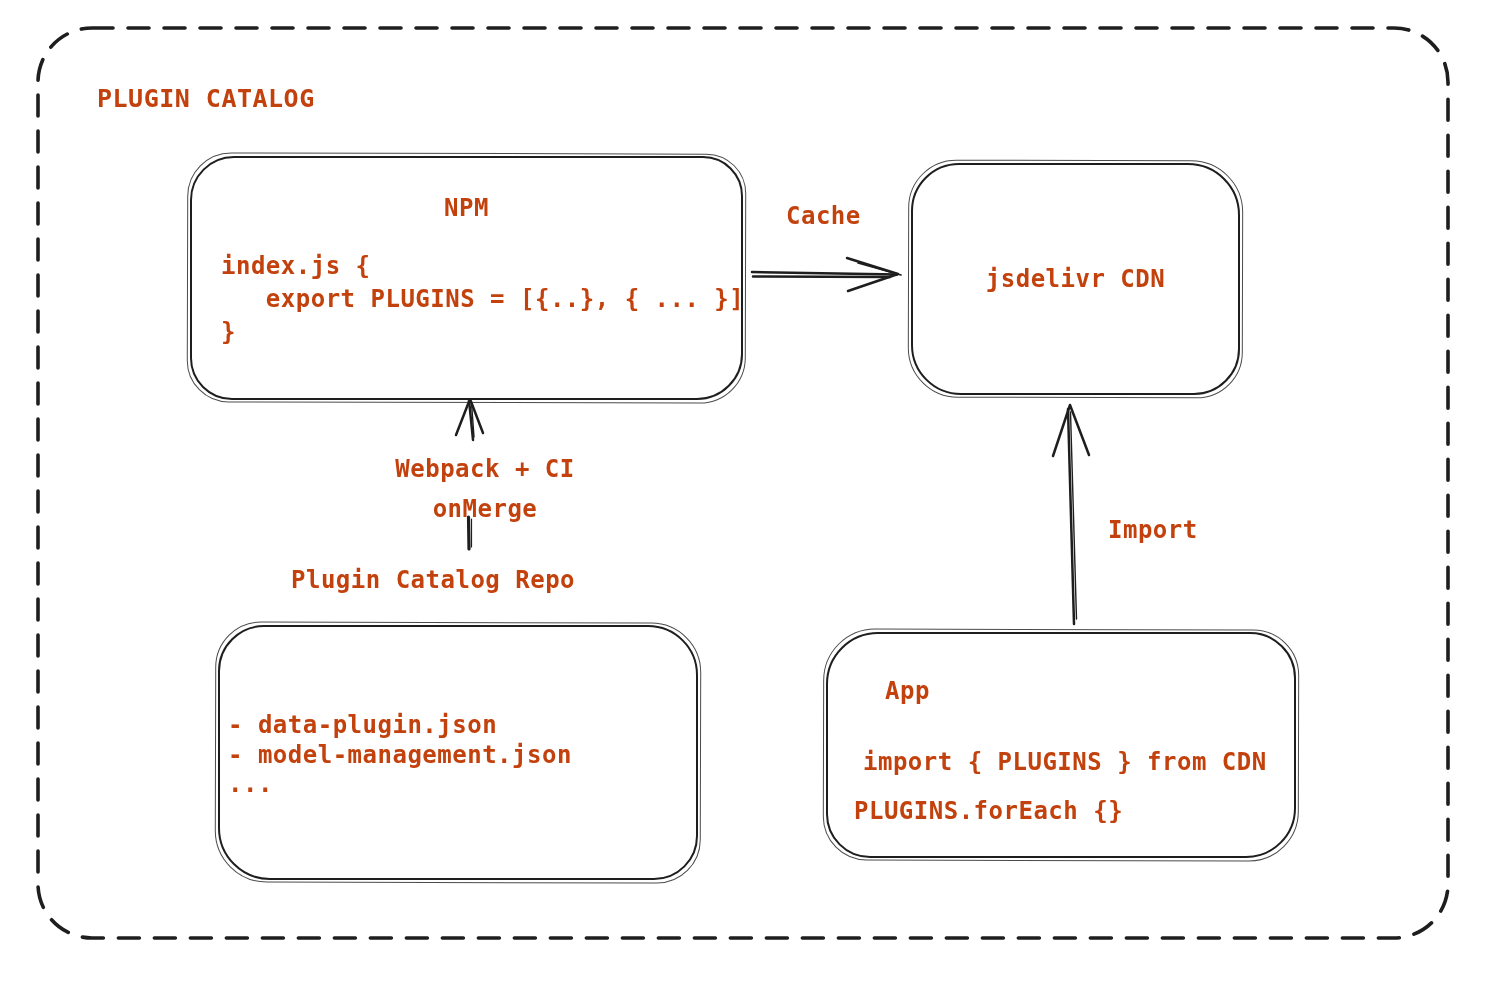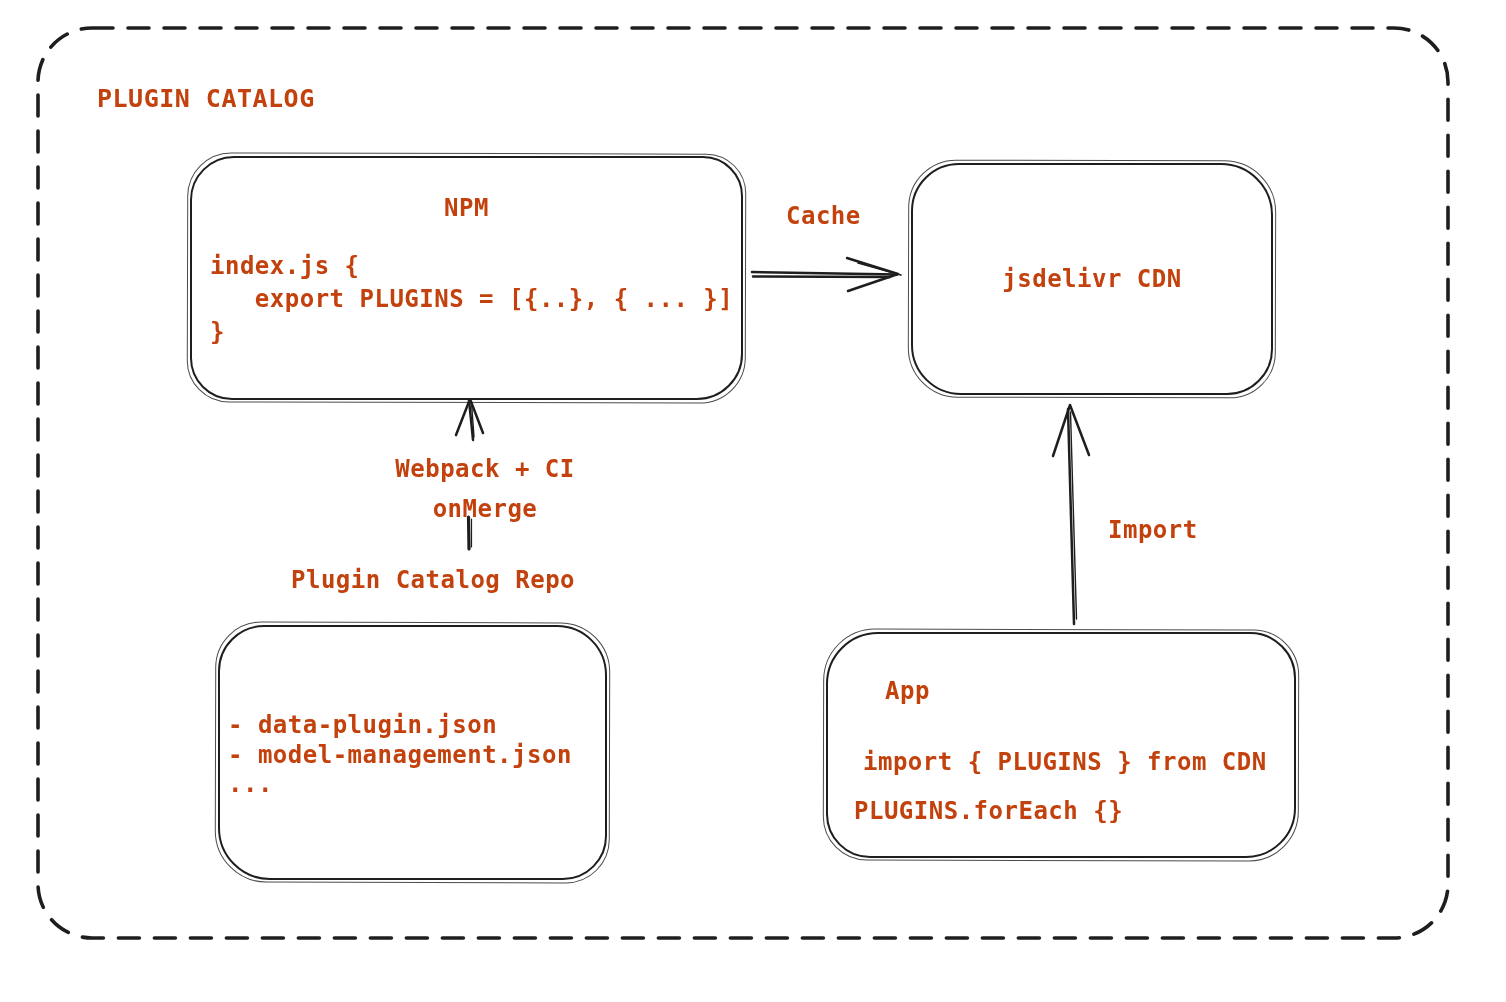--- a/index.html
+++ b/index.html
@@ -33,27 +33,27 @@
   .box::after {
     content: "";
     position: absolute;
     inset: -5px;
     border: 1.3px solid rgba(30,30,30,0.8);
     border-radius: inherit;
     transform: rotate(0.15deg);
     pointer-events: none;
   }
   .npm-box  { left: 190px; top: 156px; width: 553px; height: 244px; border-radius: 44px 40px 46px 42px; padding-left: 40px; }
-  .cdn-box  { left: 911px; top: 163px; width: 362px; height: 232px; border-radius: 48px 52px 46px 50px;
+  .cdn-box  { left: 911px; top: 163px; width: 329px; height: 232px; border-radius: 48px 52px 46px 50px;
               display: flex; align-items: center; justify-content: center; }
-  .repo-box { left: 218px; top: 625px; width: 389px; height: 255px; border-radius: 46px 50px 44px 52px; }
+  .repo-box { left: 218px; top: 625px; width: 480px; height: 255px; border-radius: 46px 50px 44px 52px; }
   .app-box  { left: 826px; top: 632px; width: 470px; height: 226px; border-radius: 52px 46px 50px 44px; }
 
   .npm-title  { left: 0; right: 0; top: 38px; text-align: center; }
-  .npm-code   { left: 18px; top: 92px; line-height: 33px; }
+  .npm-code   { left: 29px; top: 92px; line-height: 33px; }
   .repo-files { left: 8px;  top: 84px; line-height: 29.5px; }
   .app-title  { left: 37px; top: 45px; margin-left: 20px; }
   .app-code-1 { left: 35px; top: 116px; }
   .app-code-2 { left: 26px; top: 165px; }
 
   .cache-label  { left: 786px;  top: 204px; }
   .build-label  { left: 354px;  top: 449px; width: 262px; text-align: center; line-height: 40px; }
   .repo-label   { left: 291px;  top: 568px; }
   .import-label { left: 1108px; top: 518px; }
 </style>

